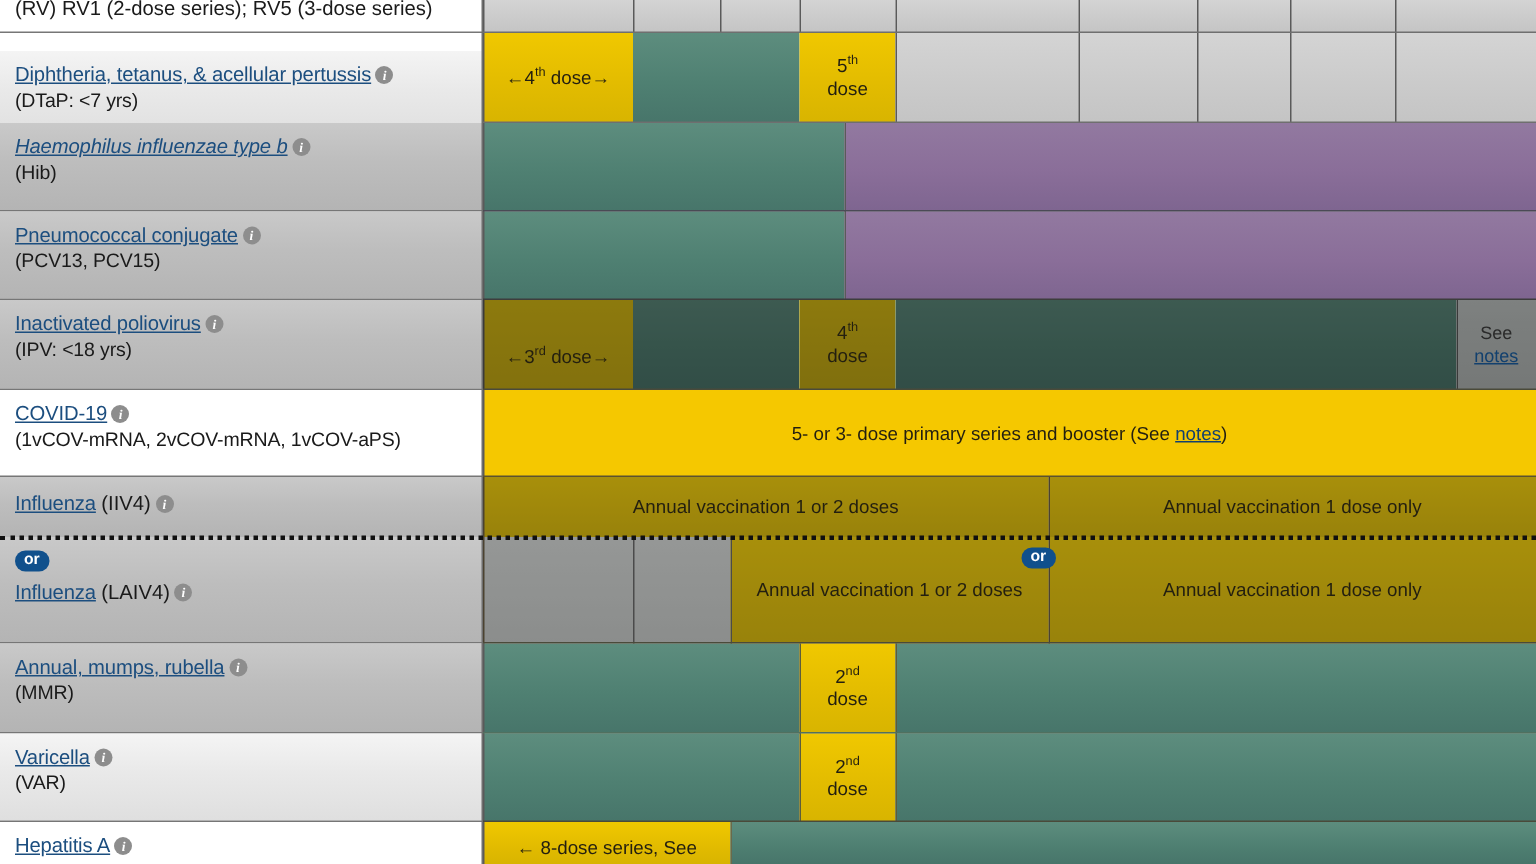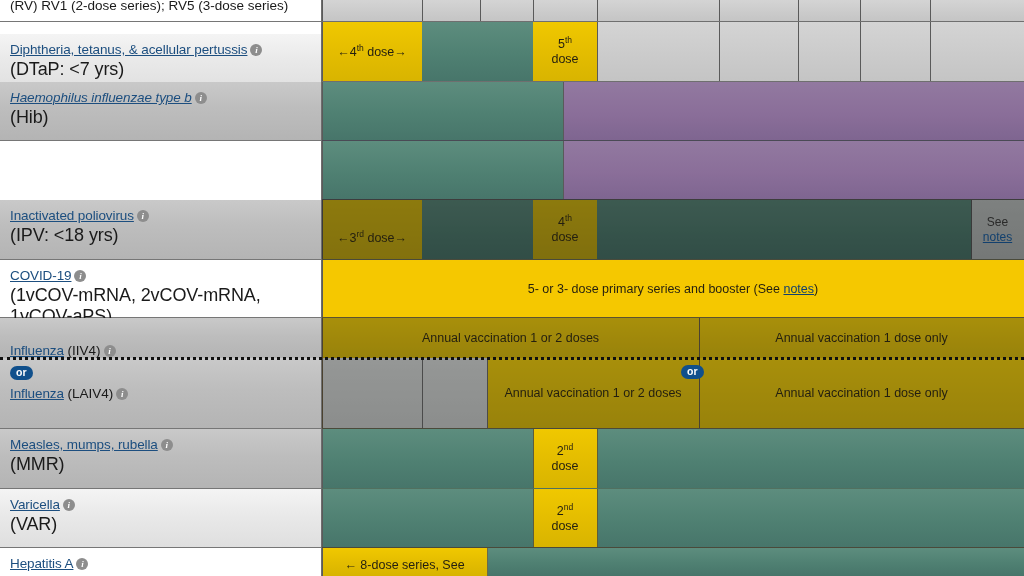--- a/index.html
+++ b/index.html
@@ -42,21 +42,21 @@
   }
   .labelcell.lc-bright{
     background:#ffffff;
   }
   .vax-link{
     color:#1c4e7f;text-decoration:underline;font-size:13.5px;font-weight:400;
     letter-spacing:-0.1px;white-space:nowrap;
   }
   .vax-link.italic{font-style:italic;}
   .vax-sub{
-    display:block;margin-top:2px;color:#1a1a1a;font-size:18px;letter-spacing:-0.1px;
+    display:block;margin-top:2px;color:#1a1a1a;font-size:13px;letter-spacing:-0.1px;
   }
   .vax-inline{color:#1a1a1a;font-size:13.5px;}
   .info{
     display:inline-block;width:12px;height:12px;border-radius:50%;
     background:#8d8d8d;color:#ffffff;font-size:9px;line-height:12px;
     text-align:center;font-style:italic;font-family:"Liberation Serif",serif;
     vertical-align:1px;margin-left:3px;font-weight:700;
   }
   .or-badge{
     display:inline-block;background:#10508c;color:#ffffff;border-radius:9px;
@@ -127,20 +127,24 @@
   <div class="cell c-grey" style="left:860px;top:22px;width:70px;height:60px;"></div>
   <div class="cell c-grey" style="left:930px;top:22px;width:94px;height:60px;"></div>
 
   <div class="labelcell lc-dim" style="top:82px;height:59px;">
     <a class="vax-link italic" href="#">Haemophilus influenzae type b</a><span class="info">i</span>
     <span class="vax-sub">(Hib)</span>
   </div>
   <div class="cell c-green" style="left:322px;top:82px;width:241px;height:59px;"></div>
   <div class="cell c-purple" style="left:563px;top:82px;width:461px;height:59px;"></div>
 
+  <div class="labelcell lc-dim" style="top:141px;height:59px;">
+    <a class="vax-link" href="#">Pneumococcal conjugate</a><span class="info">i</span>
+    <span class="vax-sub">(PCV13, PCV15)</span>
+  </div>
   <div class="cell c-green" style="left:322px;top:141px;width:241px;height:59px;"></div>
   <div class="cell c-purple" style="left:563px;top:141px;width:461px;height:59px;"></div>
 
   <div class="labelcell lc-dim" style="top:200px;height:60px;">
     <a class="vax-link" href="#">Inactivated poliovirus</a><span class="info">i</span>
     <span class="vax-sub">(IPV: &lt;18 yrs)</span>
   </div>
   <div class="cell c-yellow dim" style="left:322px;top:200px;width:100px;height:76px;">
     <div class="cell-txt">
       <span><span>←3</span><sup>rd</sup><span> dose→</span></span>
@@ -166,21 +170,21 @@
   <div class="labelcell lc-bright" style="top:260px;height:58px;">
     <a class="vax-link" href="#">COVID-19</a><span class="info">i</span>
     <span class="vax-sub">(1vCOV-mRNA, 2vCOV-mRNA, 1vCOV-aPS)</span>
   </div>
   <div class="cell c-yellow" style="left:322px;top:260px;width:702px;height:58px;background:#f5c800;">
     <div class="cell-txt">
       <span><span>5- or 3- dose primary series and booster (See </span><a class="notes-link" href="#">notes</a><span>)</span></span>
     </div>
   </div>
 
-  <div class="labelcell lc-dim" style="top:318px;height:40px;border-bottom:none;padding-top:25px;">
+  <div class="labelcell lc-dim" style="top:318px;height:40px;border-bottom:none;padding-top:10px;">
     <a class="vax-link" href="#">Influenza</a>
     <span class="vax-inline">(IIV4)</span><span class="info">i</span>
   </div>
   <div class="cell c-yellow dim-soft" style="left:322px;top:318px;width:377px;height:40px;">
     <div class="cell-txt">Annual vaccination 1 or 2 doses</div>
   </div>
   <div class="cell c-yellow dim-soft" style="left:699px;top:318px;width:325px;height:40px;">
     <div class="cell-txt">Annual vaccination 1 dose only</div>
   </div>
 
@@ -197,21 +201,21 @@
   <div class="cell c-grey dim-soft" style="left:422px;top:358px;width:65px;height:71px;"></div>
   <div class="cell c-yellow dim-soft" style="left:487px;top:358px;width:212px;height:71px;">
     <div class="cell-txt">Annual vaccination 1 or 2 doses</div>
   </div>
   <div class="cell c-yellow dim-soft" style="left:699px;top:358px;width:325px;height:71px;">
     <div class="cell-txt">Annual vaccination 1 dose only</div>
   </div>
   <div class="or-float" style="left:681px;top:365px;">or</div>
 
   <div class="labelcell lc-dim" style="top:429px;height:60px;">
-    <a class="vax-link" href="#">Measles, mumps, rubella</a><span class="info">i</span>
+    <a class="vax-link" href="#">Annual, mumps, rubella</a><span class="info">i</span>
     <span class="vax-sub">(MMR)</span>
   </div>
   <div class="cell c-green" style="left:322px;top:429px;width:211px;height:60px;"></div>
   <div class="cell c-yellow" style="left:533px;top:429px;width:64px;height:60px;">
     <div class="cell-txt two-line">
       <span><span>2</span><sup>nd</sup></span>
       <span>dose</span>
     </div>
   </div>
   <div class="cell c-green" style="left:597px;top:429px;width:427px;height:60px;"></div>

